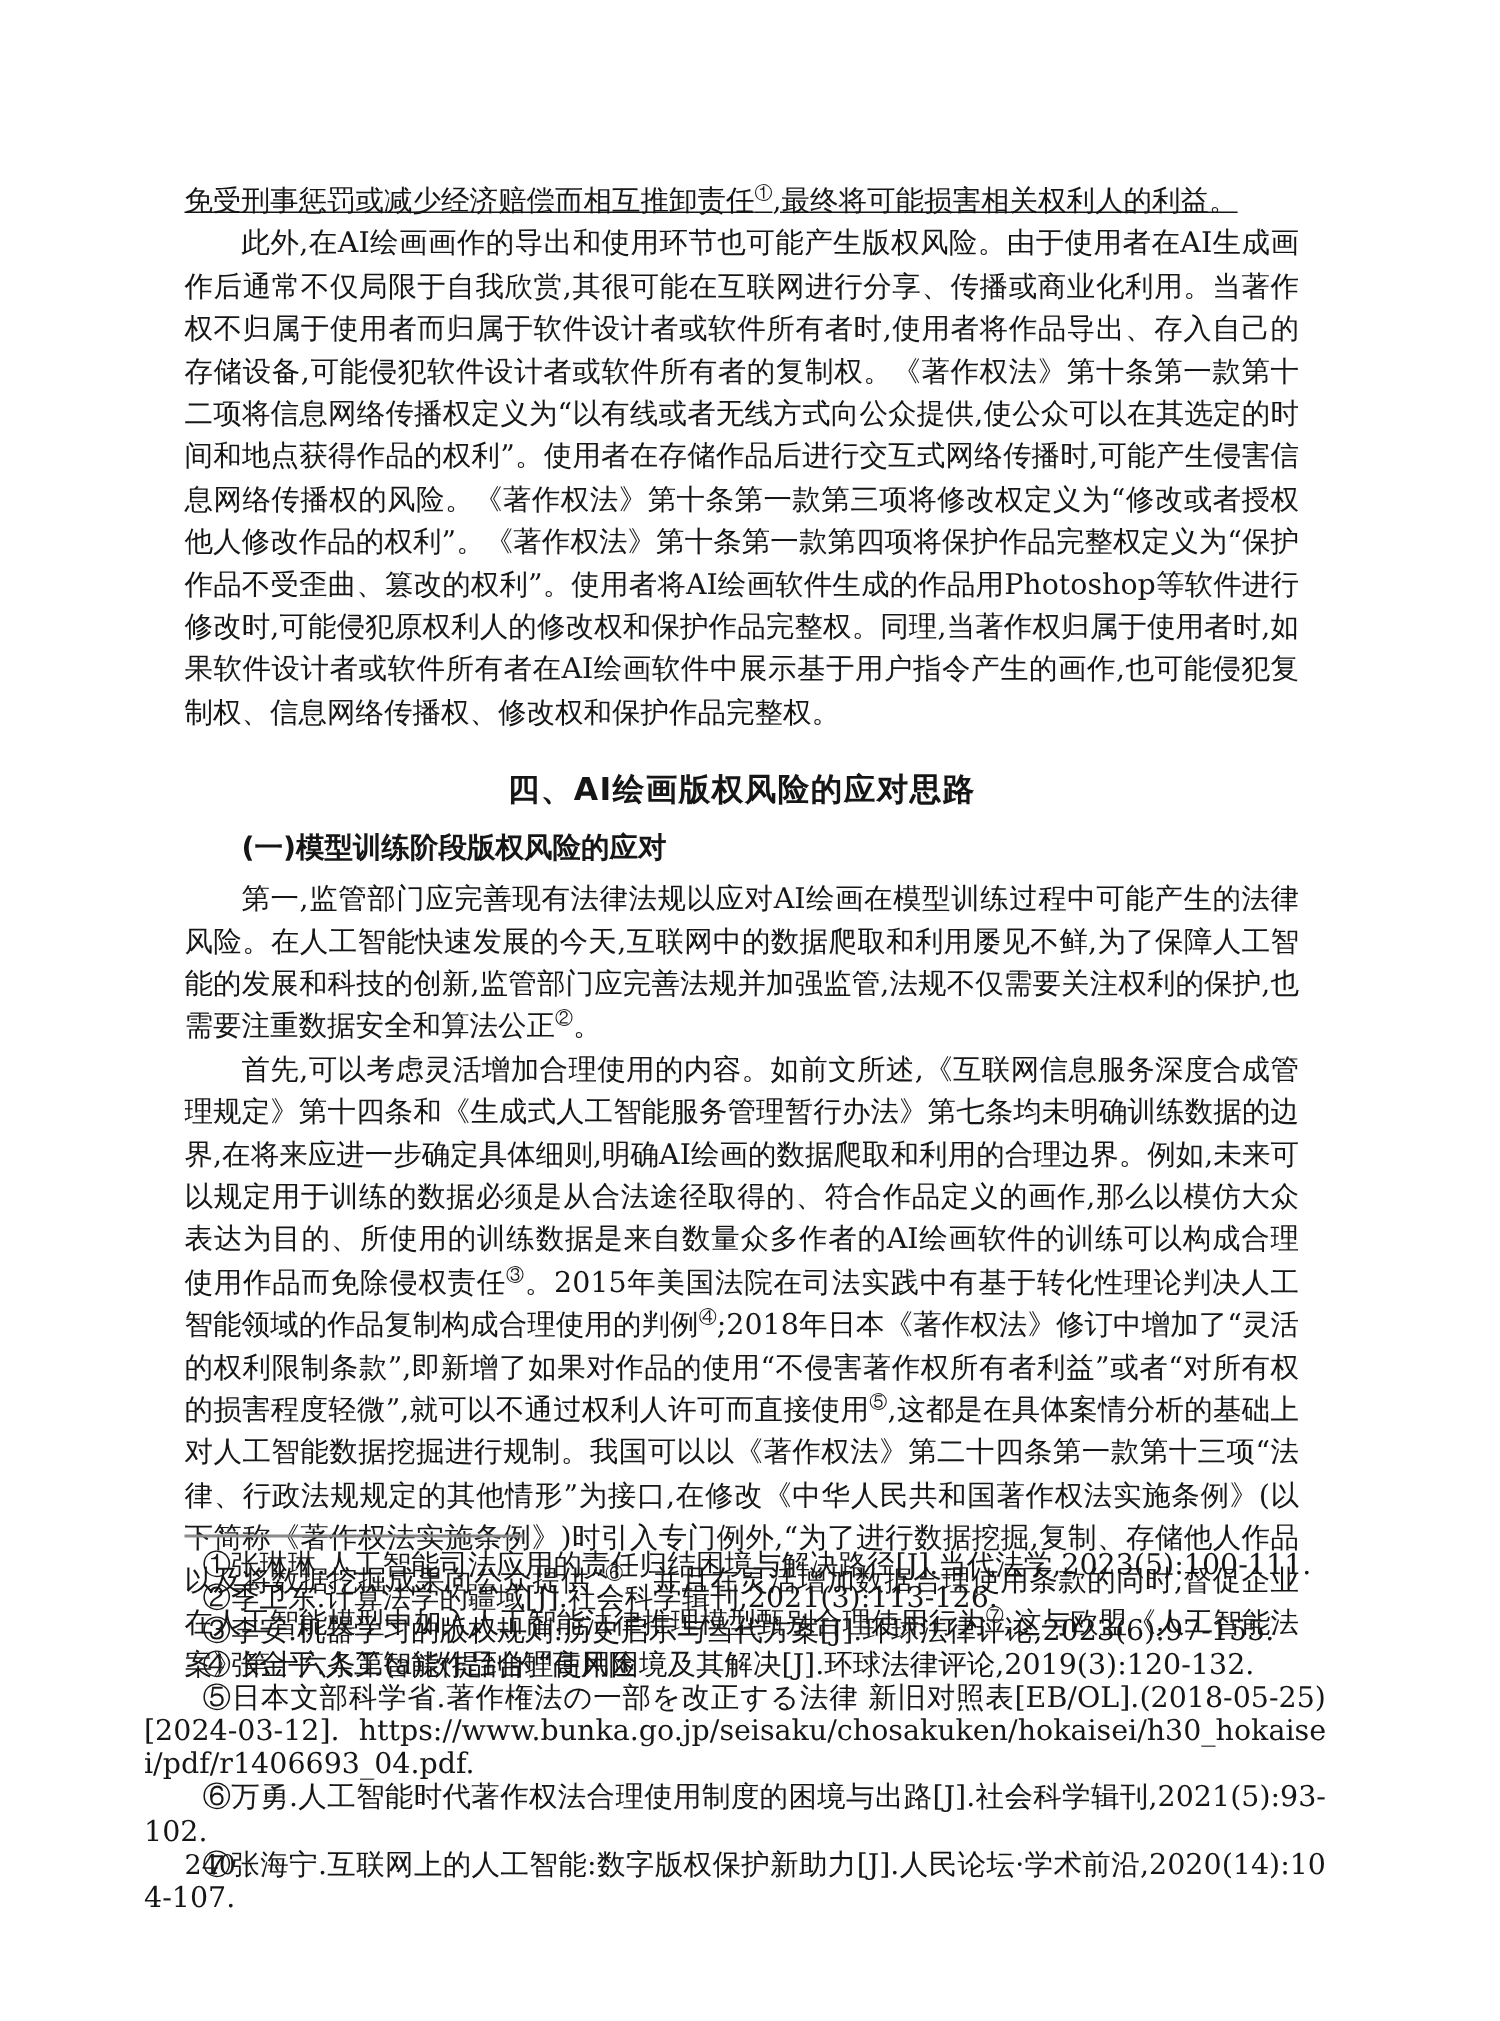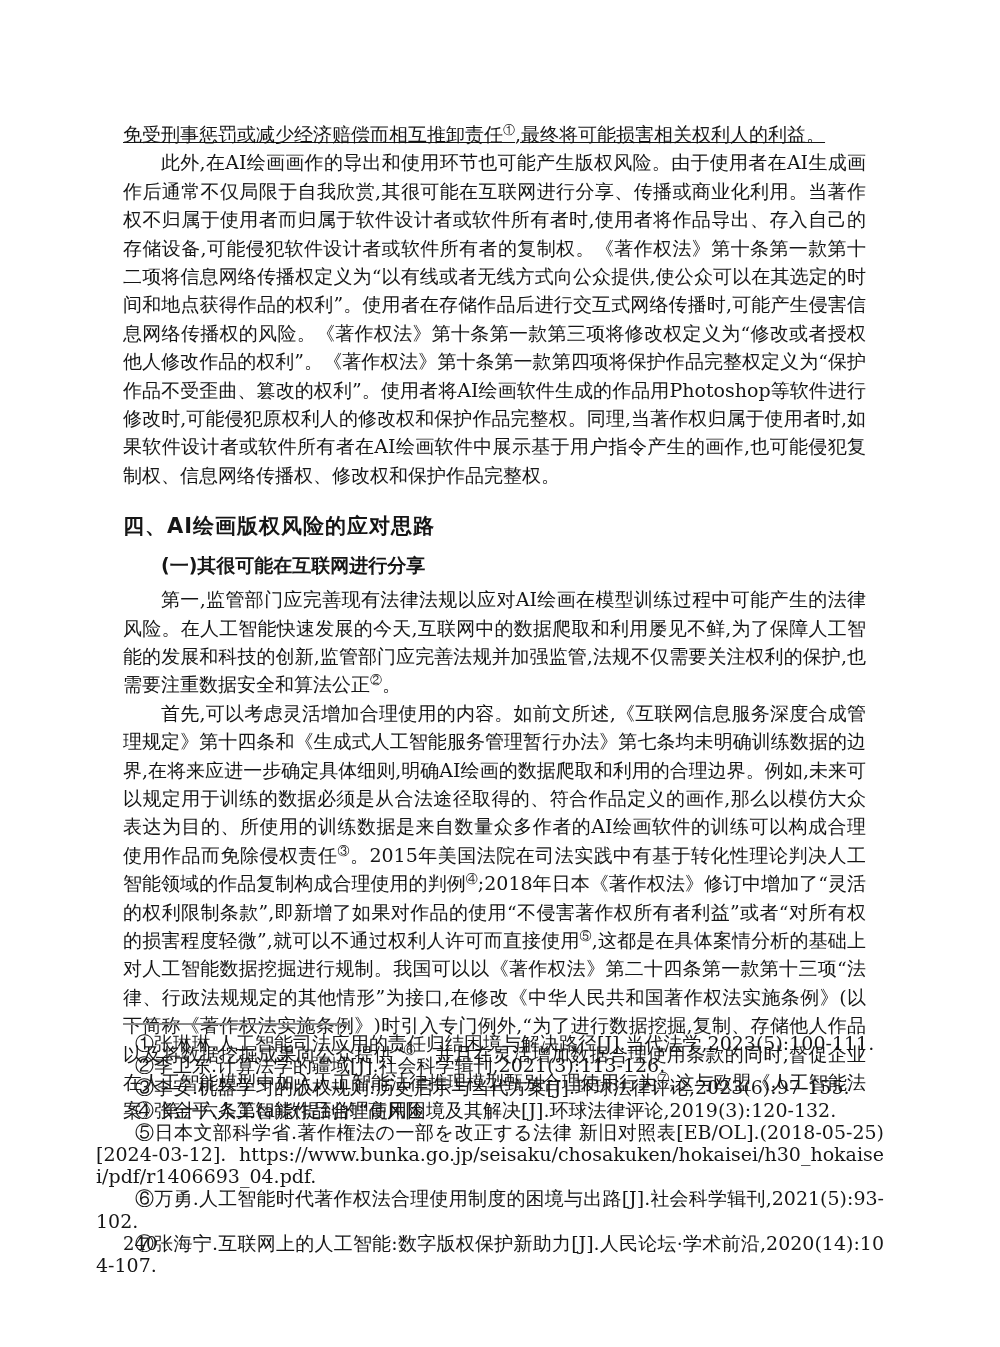--- a/index.html
+++ b/index.html
@@ -39,21 +39,21 @@
   }
   .article sup {
     font-size: 12px;
     line-height: 0;
     vertical-align: super;
   }
   .section-heading {
     font-family: "DejaVu Sans", "Liberation Sans", sans-serif;
     font-size: 21px;
     font-weight: bold;
-    text-align: left;
+    text-align: center;
     letter-spacing: 1px;
     margin: 23px 0 10px 0;
   }
   .subsection-heading {
     font-family: "DejaVu Sans", "Liberation Sans", sans-serif;
     font-size: 19px;
     font-weight: bold;
     margin: 0 0 6px 0;
     text-indent: 2em;
   }
@@ -88,21 +88,21 @@
 </style>
 </head>
 <body>
 
 <div class="page">
 
   <main class="article">
     <p class="para no-indent rich-sup">免受刑事惩罚或减少经济赔偿而相互推卸责任<sup>①</sup>,最终将可能损害相关权利人的利益。</p>
     <p class="para rich-sup">此外,在AI绘画画作的导出和使用环节也可能产生版权风险。由于使用者在AI生成画作后通常不仅局限于自我欣赏,其很可能在互联网进行分享、传播或商业化利用。当著作权不归属于使用者而归属于软件设计者或软件所有者时,使用者将作品导出、存入自己的存储设备,可能侵犯软件设计者或软件所有者的复制权。《著作权法》第十条第一款第十二项将信息网络传播权定义为“以有线或者无线方式向公众提供,使公众可以在其选定的时间和地点获得作品的权利”。使用者在存储作品后进行交互式网络传播时,可能产生侵害信息网络传播权的风险。《著作权法》第十条第一款第三项将修改权定义为“修改或者授权他人修改作品的权利”。《著作权法》第十条第一款第四项将保护作品完整权定义为“保护作品不受歪曲、篡改的权利”。使用者将AI绘画软件生成的作品用Photoshop等软件进行修改时,可能侵犯原权利人的修改权和保护作品完整权。同理,当著作权归属于使用者时,如果软件设计者或软件所有者在AI绘画软件中展示基于用户指令产生的画作,也可能侵犯复制权、信息网络传播权、修改权和保护作品完整权。</p>
     <h2 class="section-heading">四、AI绘画版权风险的应对思路</h2>
-    <h3 class="subsection-heading">(一)其很可能在互联网进行分享</h3>
+    <h3 class="subsection-heading">(一)模型训练阶段版权风险的应对</h3>
     <p class="para rich-sup">第一,监管部门应完善现有法律法规以应对AI绘画在模型训练过程中可能产生的法律风险。在人工智能快速发展的今天,互联网中的数据爬取和利用屡见不鲜,为了保障人工智能的发展和科技的创新,监管部门应完善法规并加强监管,法规不仅需要关注权利的保护,也需要注重数据安全和算法公正<sup>②</sup>。</p>
     <p class="para rich-sup">首先,可以考虑灵活增加合理使用的内容。如前文所述,《互联网信息服务深度合成管理规定》第十四条和《生成式人工智能服务管理暂行办法》第七条均未明确训练数据的边界,在将来应进一步确定具体细则,明确AI绘画的数据爬取和利用的合理边界。例如,未来可以规定用于训练的数据必须是从合法途径取得的、符合作品定义的画作,那么以模仿大众表达为目的、所使用的训练数据是来自数量众多作者的AI绘画软件的训练可以构成合理使用作品而免除侵权责任<sup>③</sup>。2015年美国法院在司法实践中有基于转化性理论判决人工智能领域的作品复制构成合理使用的判例<sup>④</sup>;2018年日本《著作权法》修订中增加了“灵活的权利限制条款”,即新增了如果对作品的使用“不侵害著作权所有者利益”或者“对所有权的损害程度轻微”,就可以不通过权利人许可而直接使用<sup>⑤</sup>,这都是在具体案情分析的基础上对人工智能数据挖掘进行规制。我国可以以《著作权法》第二十四条第一款第十三项“法律、行政法规规定的其他情形”为接口,在修改《中华人民共和国著作权法实施条例》(以下简称《著作权法实施条例》)时引入专门例外,“为了进行数据挖掘,复制、存储他人作品以及将数据挖掘成果向公众提供”<sup>⑥</sup>。并且在灵活增加数据合理使用条款的同时,督促企业在人工智能模型中加入人工智能法律推理模型甄别合理使用行为<sup>⑦</sup>,这与欧盟《人工智能法案》第十六条第(a)款提到的“高风险</p>
   </main>
 
   <footer class="footnotes">
     <div class="footnote-rule"></div>
     <p class="footnote">①张琳琳.人工智能司法应用的责任归结困境与解决路径[J].当代法学,2023(5):100-111.</p>
     <p class="footnote">②季卫东.计算法学的疆域[J].社会科学辑刊,2021(3):113-126.</p>
     <p class="footnote">③李安.机器学习的版权规则:历史启示与当代方案[J].环球法律评论,2023(6):97-155.</p>
     <p class="footnote">④张金平.人工智能作品合理使用困境及其解决[J].环球法律评论,2019(3):120-132.</p>

